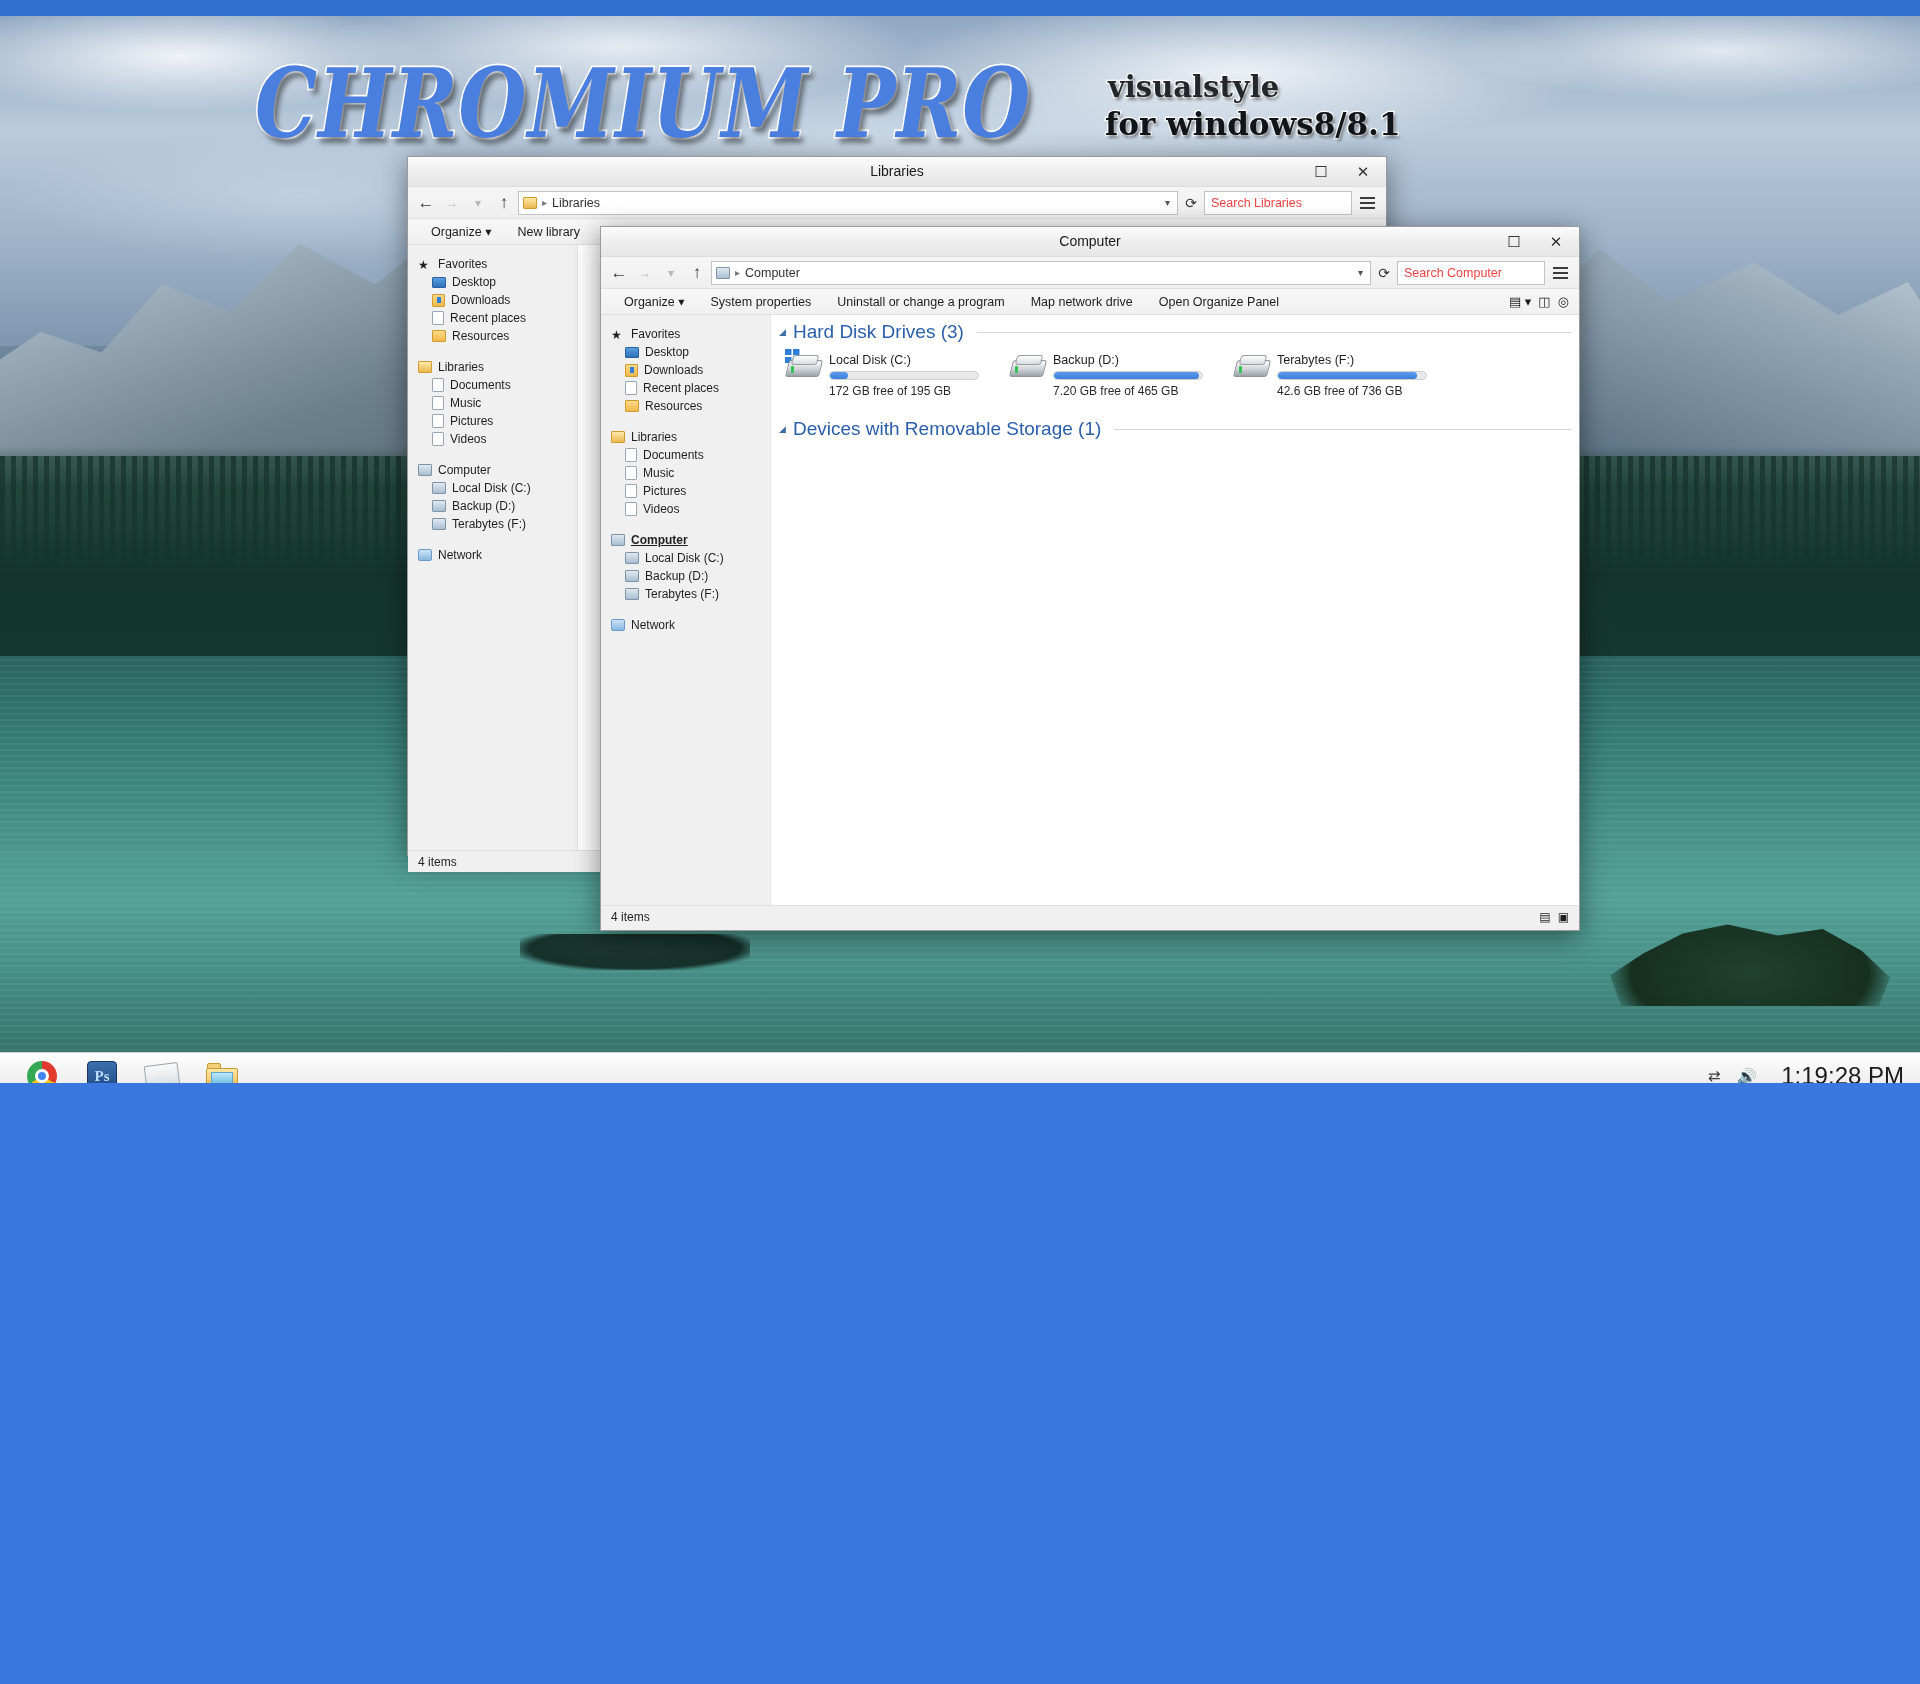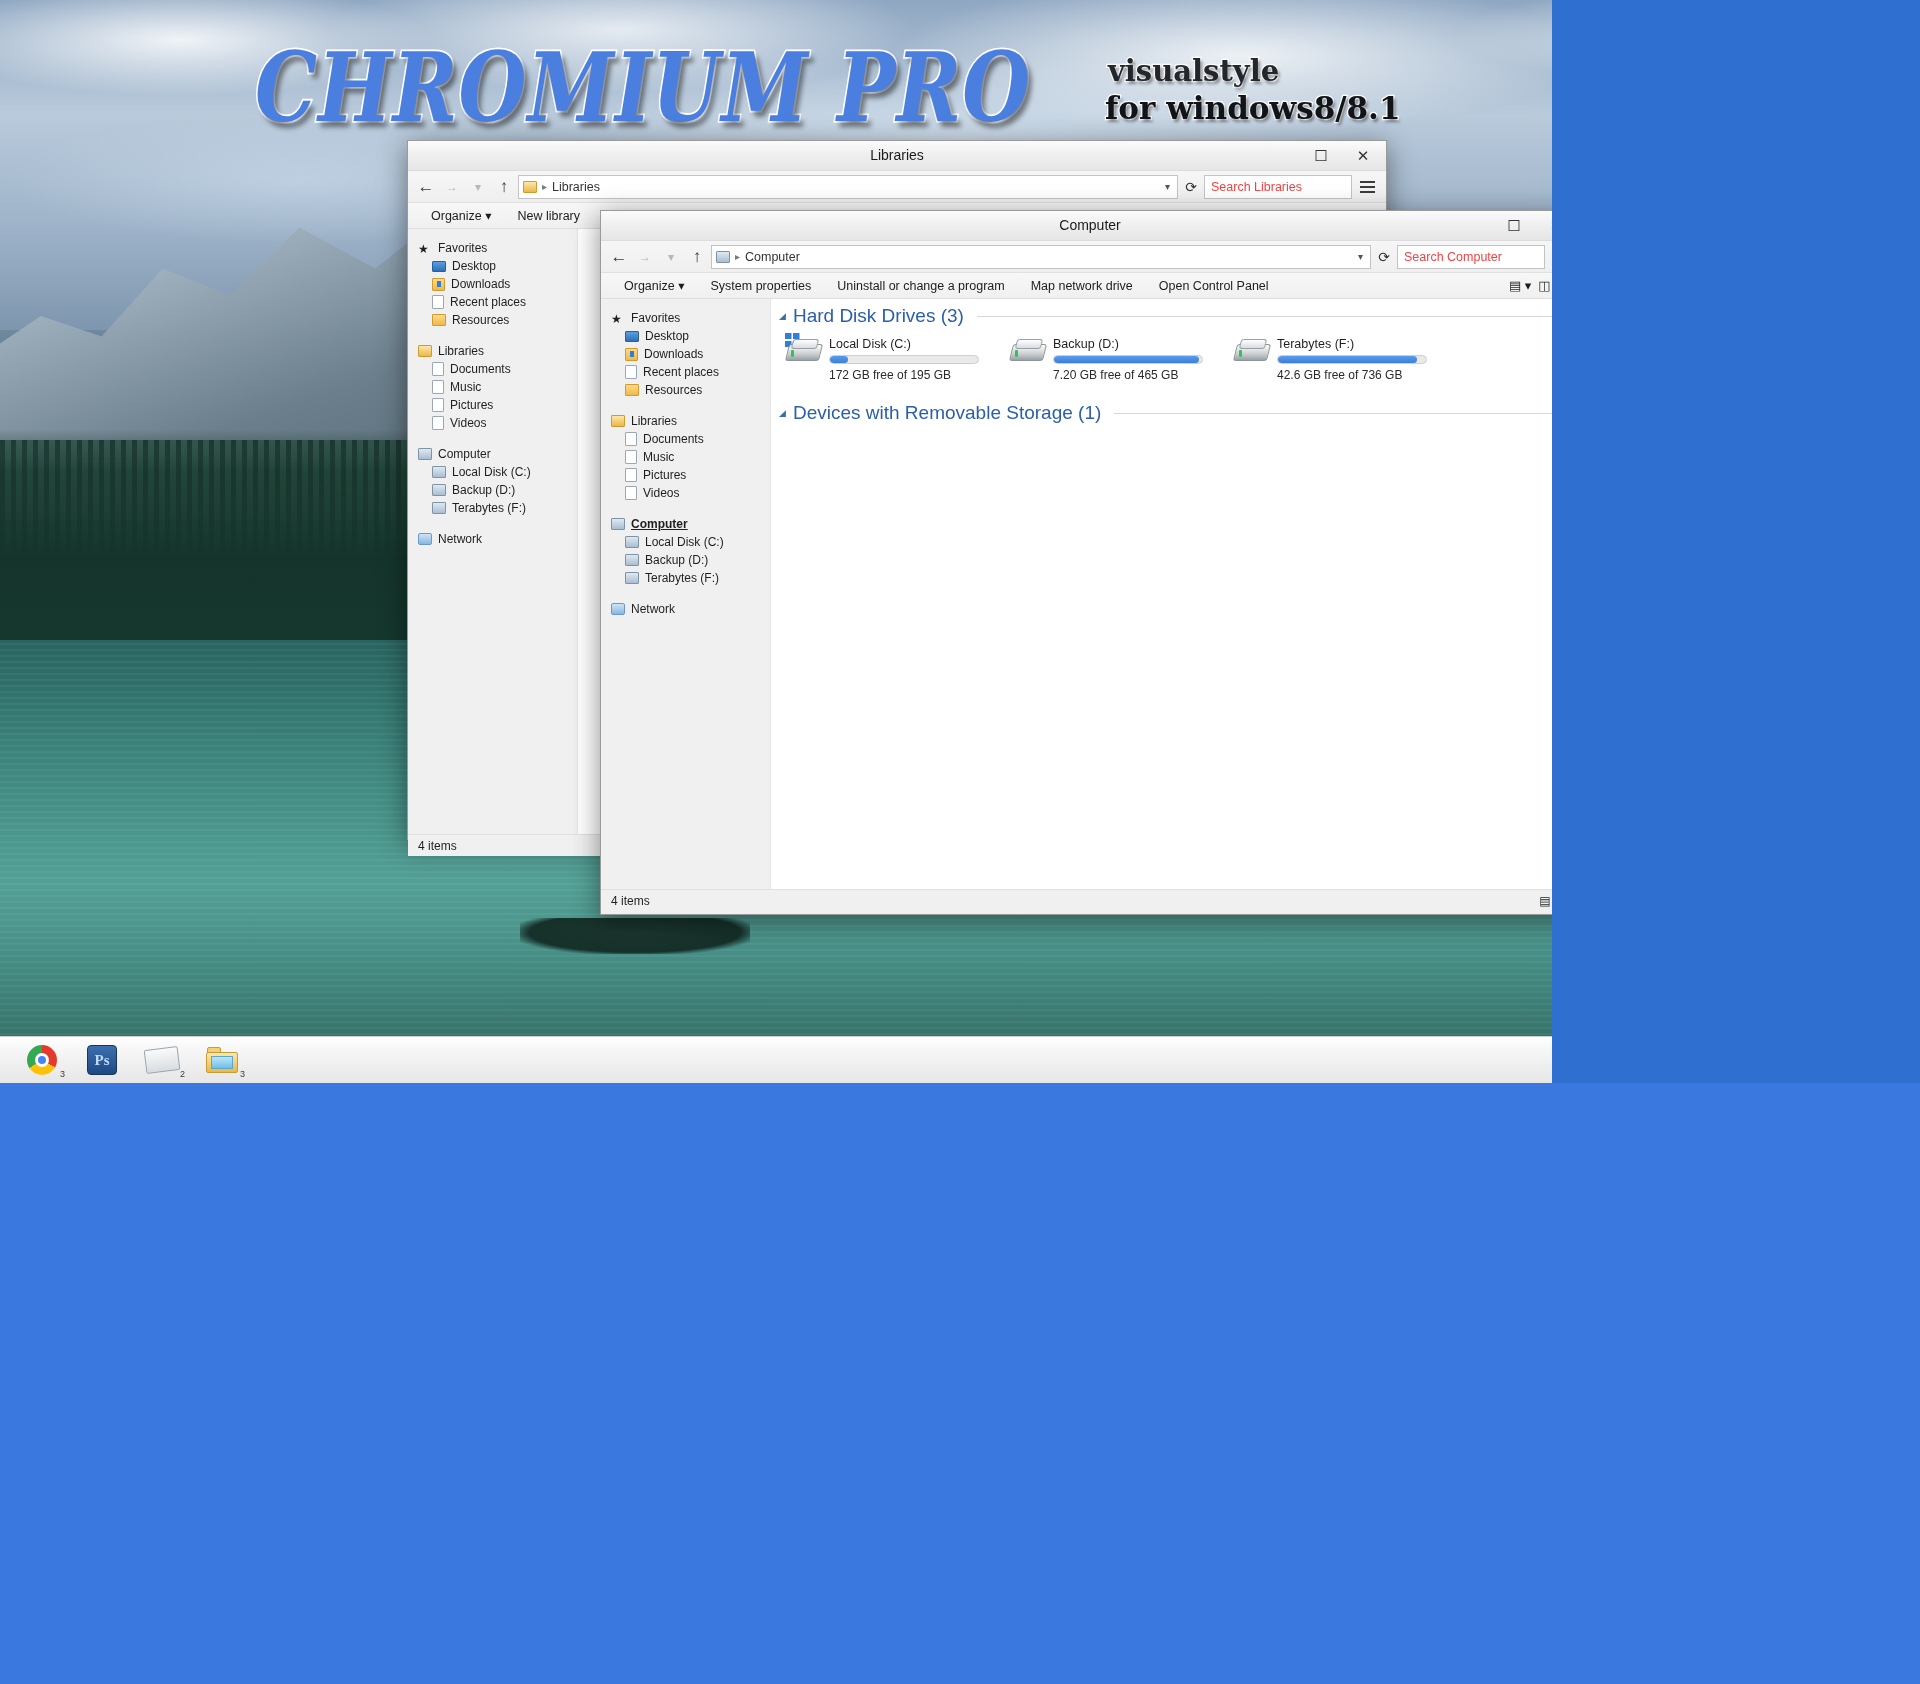--- a/index.html
+++ b/index.html
@@ -4,21 +4,21 @@
 <style>
   * { box-sizing: border-box; margin:0; padding:0; }
   body {
     width:1920px; height:1684px; overflow:hidden;
     font-family:"Liberation Sans", sans-serif;
     background:#2f6fd0;
   }
   .root { position:relative; width:1920px; height:1684px; }
 
   
-  .desktop { position:absolute; left:0; top:0; width:1552px; height:1083px; overflow:hidden; }
+  .desktop { position:absolute; left:0; top:16px; width:1920px; height:1083px; overflow:hidden; }
   .wall {
     position:absolute; inset:0;
     background:
       linear-gradient(to bottom,
         #7e96b4 0%, #8ea4bd 5%, #a9bcd0 10%, #c2cfdd 15%,
         #9fb3c8 20%, #7b94ae 26%, #6e879c 31%,
         #5d7a86 36%, #4a6f70 42%, #3e6b66 48%,
         #336560 54%, #2e6b68 60%, #357a77 66%,
         #3e8a85 72%, #4a9a93 78%, #57a79d 84%,
         #4c9289 90%, #3c7a72 96%, #2f665f 100%);
@@ -400,21 +400,21 @@
             <i></i>
             <i></i>
             <i></i>
           </div>
       </div>
       <div class="cmdbar">
         <div class="it"><span>Organize</span> ▾</div>
         <div class="it">System properties</div>
         <div class="it">Uninstall or change a program</div>
         <div class="it">Map network drive</div>
-        <div class="it">Open Control Panel</div>
+        <div class="it">Open Organize Panel</div>
         <div class="cmd-right">
           <span style="font-size:13px;">▤ ▾</span>
           <span style="font-size:13px;">◫</span>
           <span style="font-size:13px;">◎</span>
         </div>
       </div>
       <div class="body-split" style="height:590px;">
         <div class="navpane" style="width:170px;">
           <div class="np-group">
             <div class="np-row">

